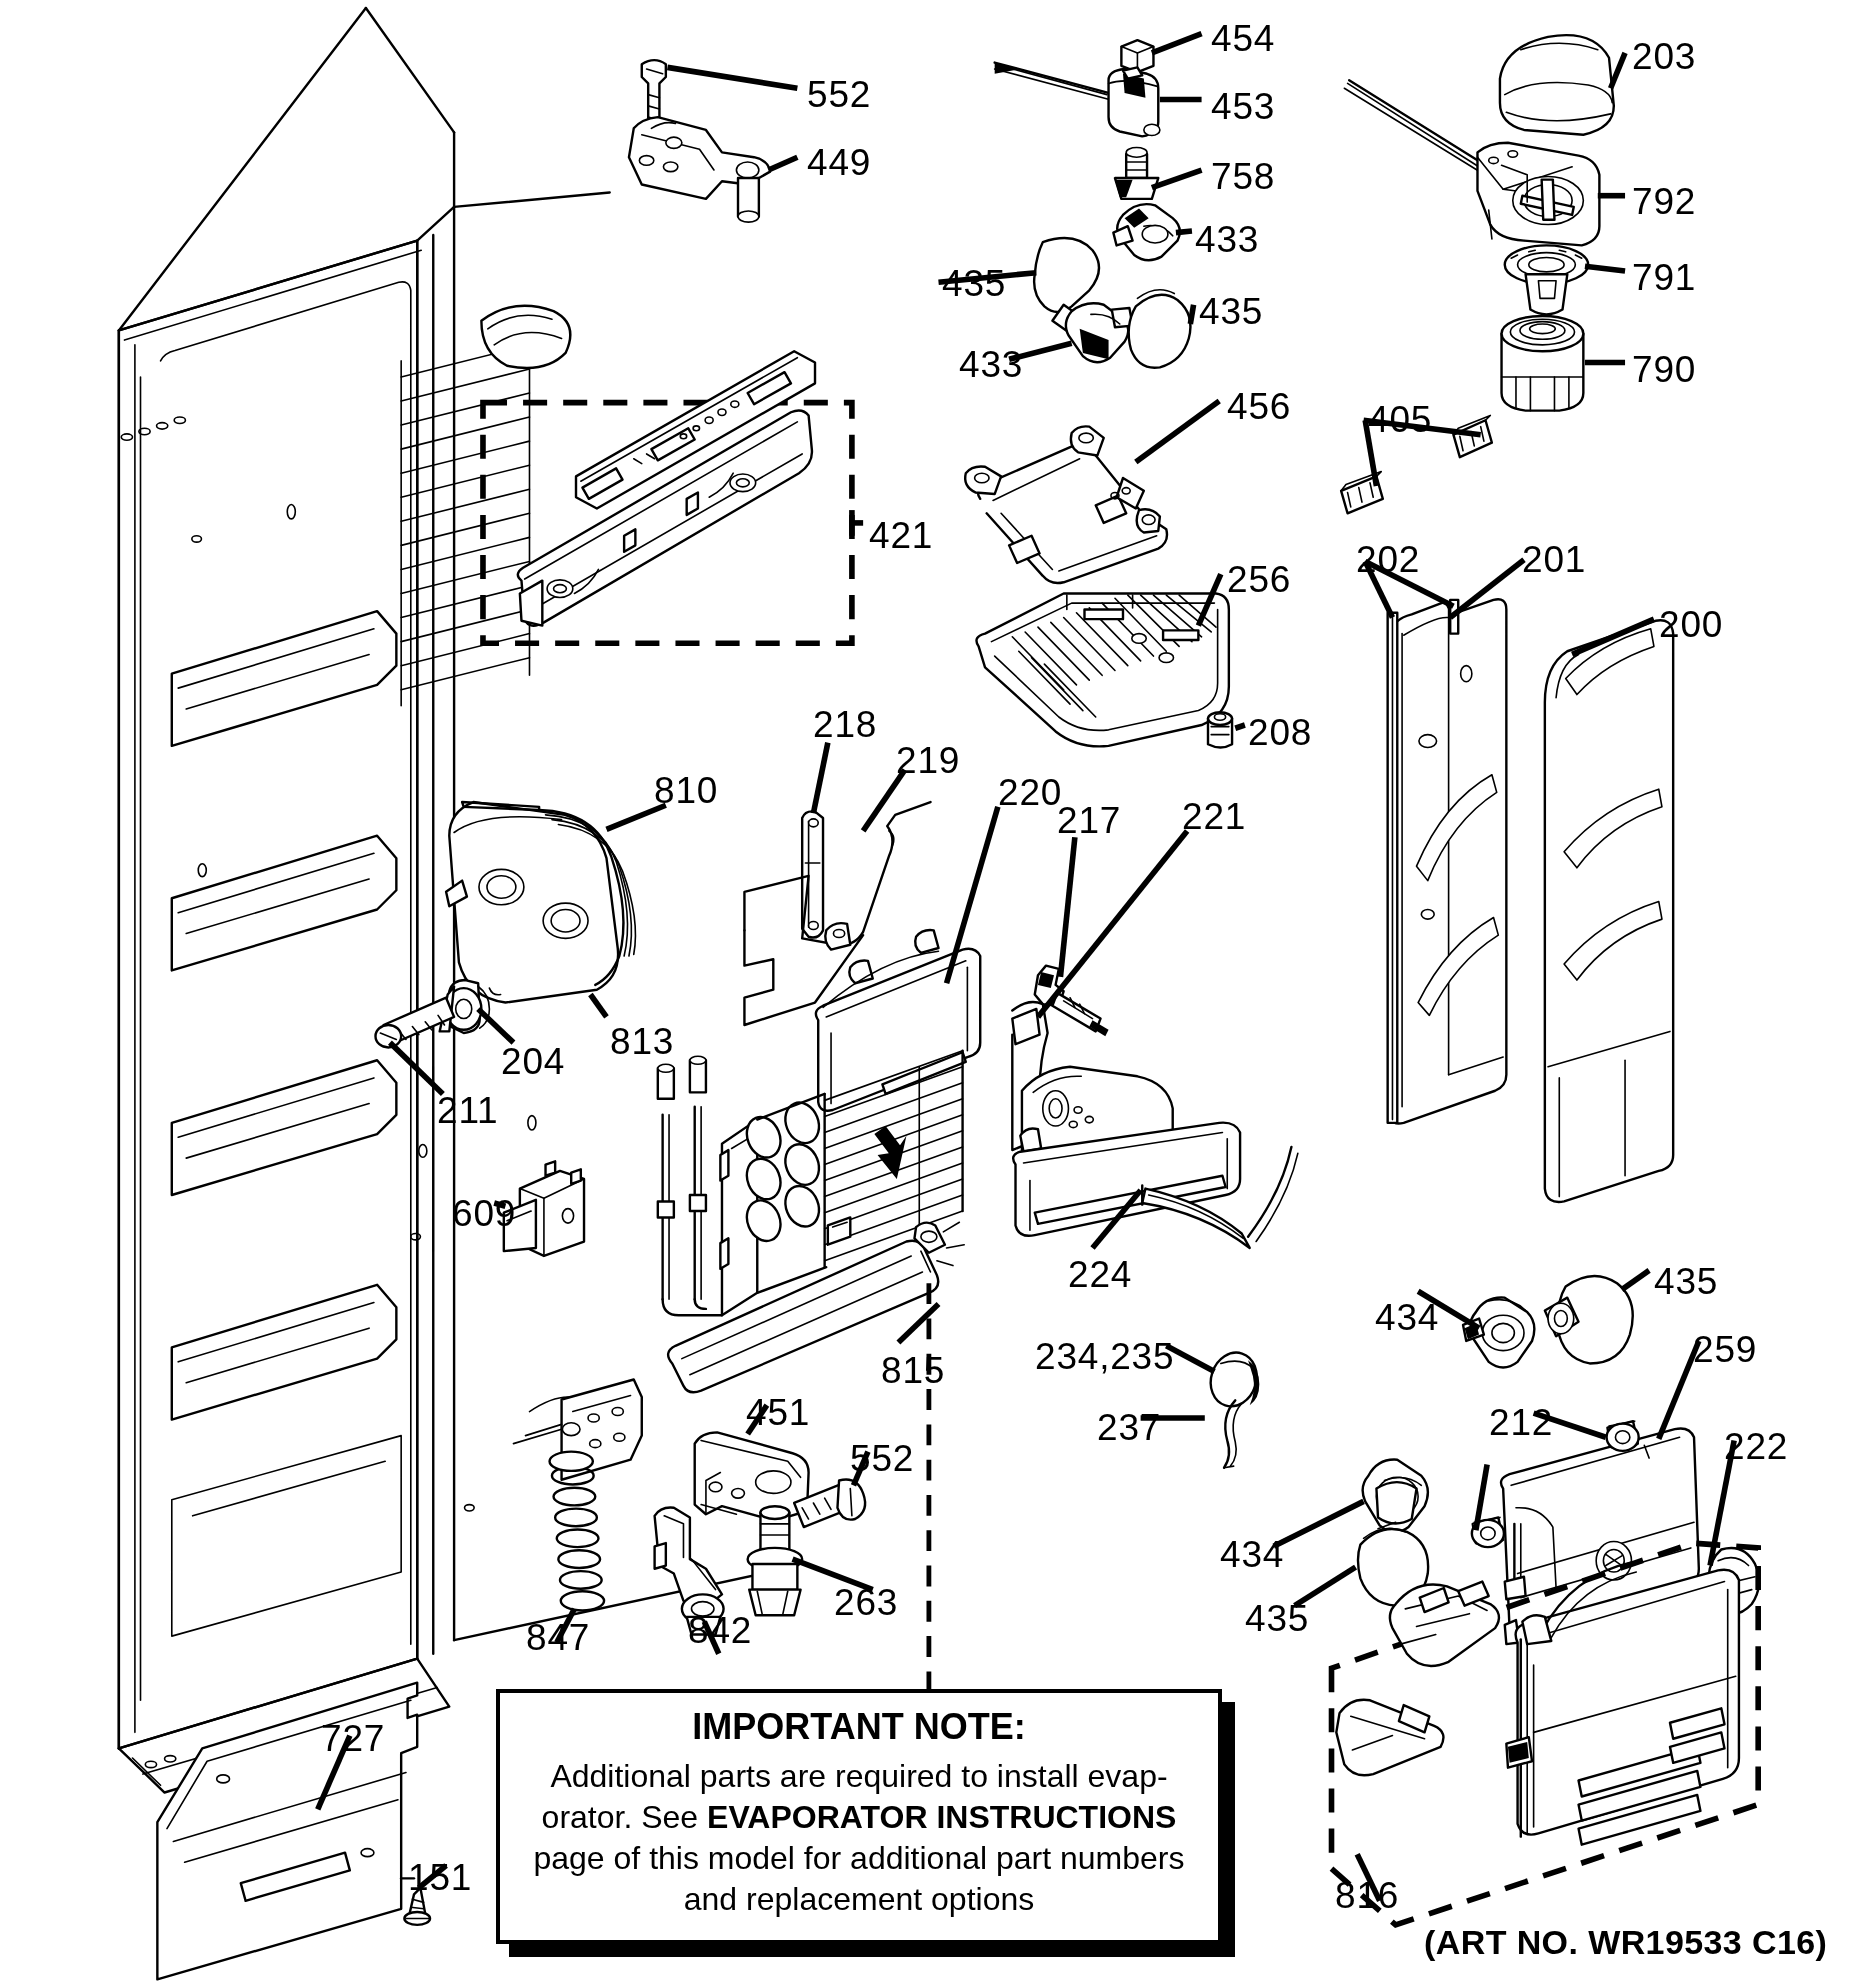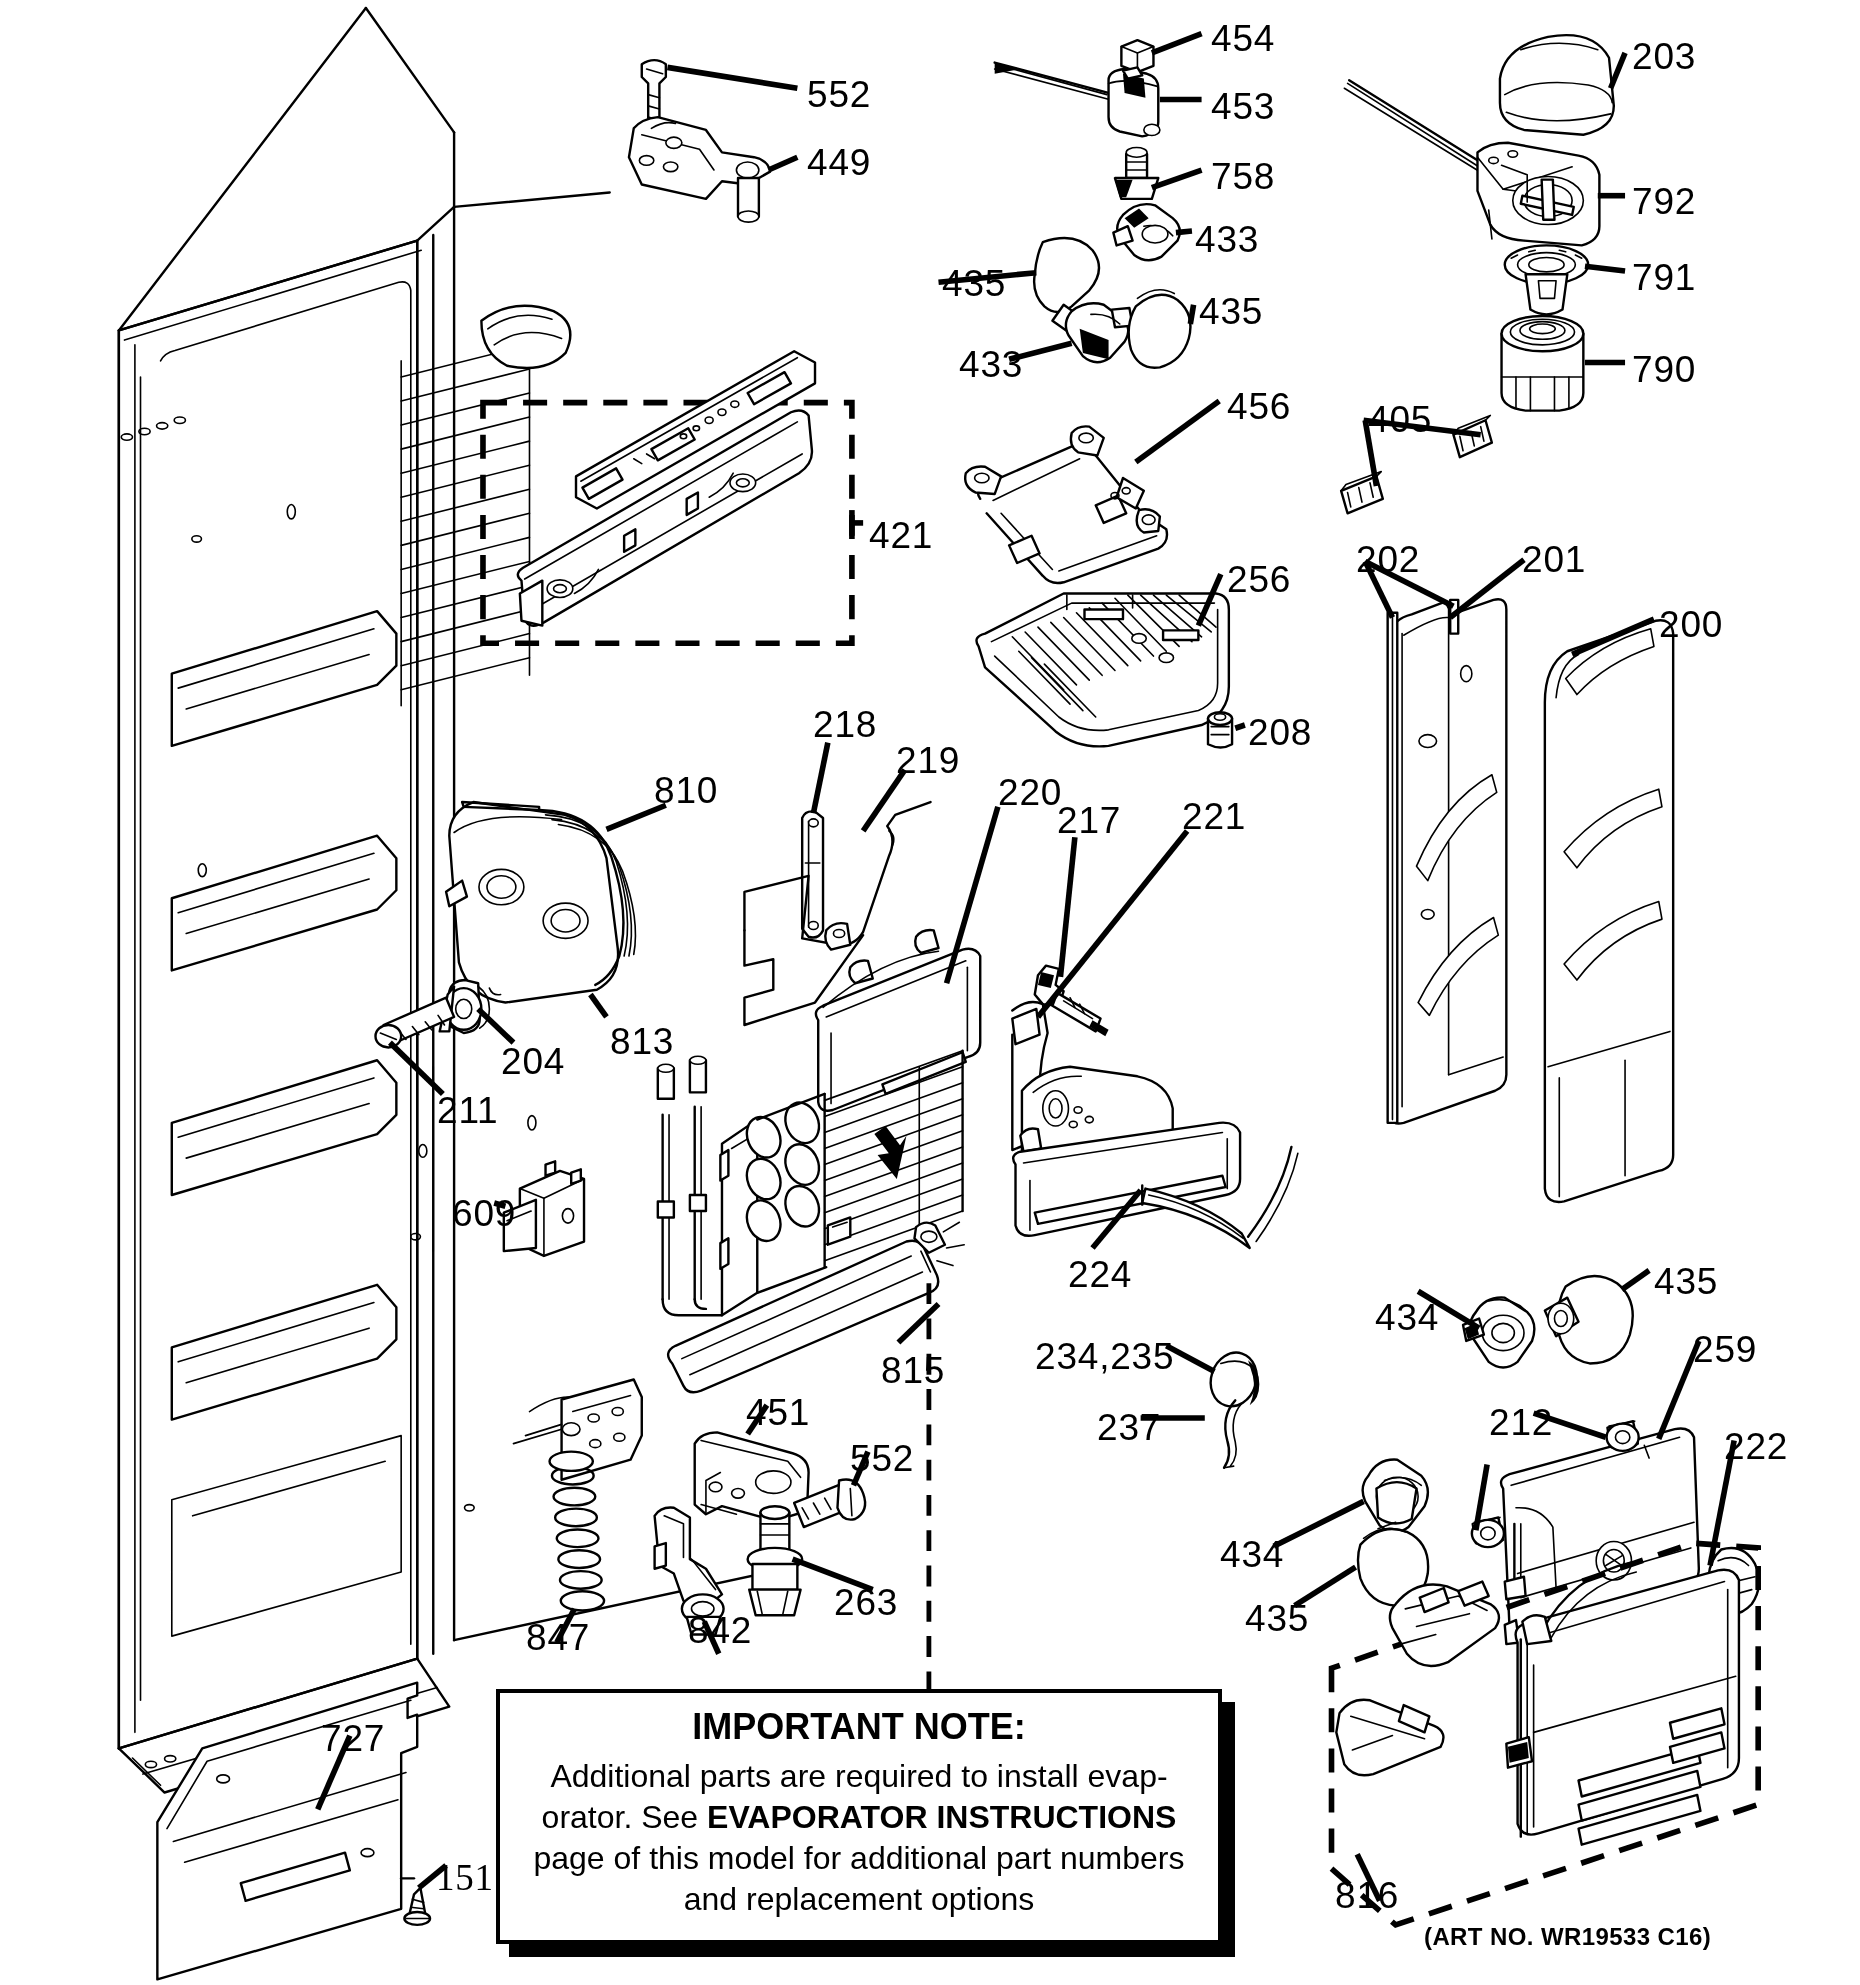--- a/index.html
+++ b/index.html
@@ -36,21 +36,21 @@
   #note-title{
     font-size:36px;font-weight:bold;letter-spacing:0px;
     margin:0 0 8px 0;color:#000;
   }
   #note-body{
     font-size:32px;line-height:1.28;color:#000;margin:0;padding:0 5px;
   }
   #note-body b{font-weight:bold;}
   #art-no{
     position:absolute;left:1424px;top:1923px;
-    font-size:24px;font-weight:bold;color:#000;white-space:nowrap;
+    font-size:34px;font-weight:bold;color:#000;white-space:nowrap;
     letter-spacing:0.4px;
   }
 </style>
 </head>
 <body>
 
 <div id="sheet">
 
   <svg id="art" viewBox="0 0 2320 2475" xmlns="http://www.w3.org/2000/svg">
     <defs>
@@ -905,21 +905,21 @@
   <span class="callout" style="left:1489px;top:1404px;text-align:center;">212</span>
   <span class="callout" style="left:1724px;top:1428px;">222</span>
   <span class="callout" style="left:1220px;top:1536px;">434</span>
   <span class="callout" style="left:1245px;top:1600px;">435</span>
   <span class="callout" style="left:746px;top:1394px;">451</span>
   <span class="callout" style="left:850px;top:1440px;">552</span>
   <span class="callout" style="left:834px;top:1584px;">263</span>
   <span class="callout" style="left:688px;top:1612px;">842</span>
   <span class="callout" style="left:526px;top:1619px;">847</span>
   <span class="callout" style="left:321px;top:1720px;">727</span>
-  <span class="callout" style="left:436px;top:1859px;font-family:Liberation Serif, serif;">151</span>
+  <span class="callout" style="left:408px;top:1859px;">151</span>
   <span class="callout" style="left:1335px;top:1877px;">816</span>
 
   <div id="note-box">
     <div id="note-title">IMPORTANT NOTE:</div>
     <div id="note-body">
       <div>Additional parts are required to install evap-</div>
       <div><span>orator.  See </span><b>EVAPORATOR INSTRUCTIONS</b></div>
       <div>page of this model for additional part numbers</div>
       <div>and replacement options</div>
     </div>

